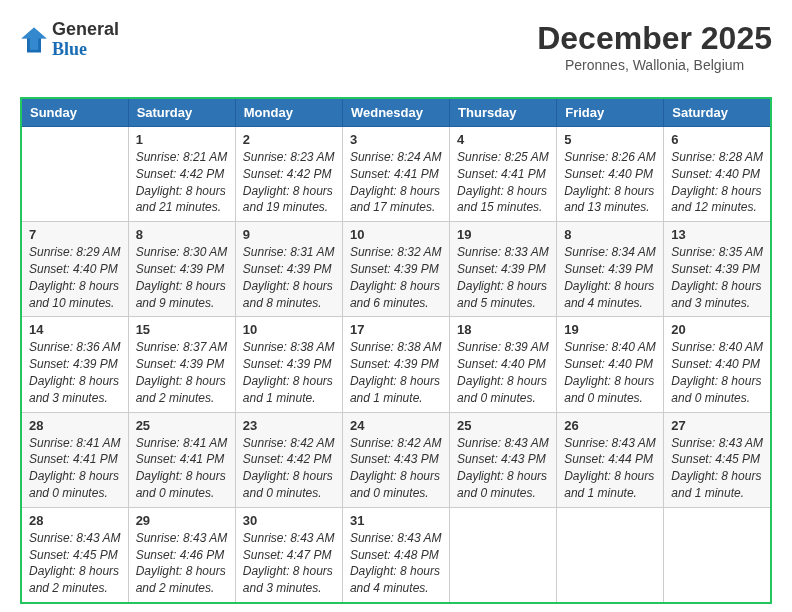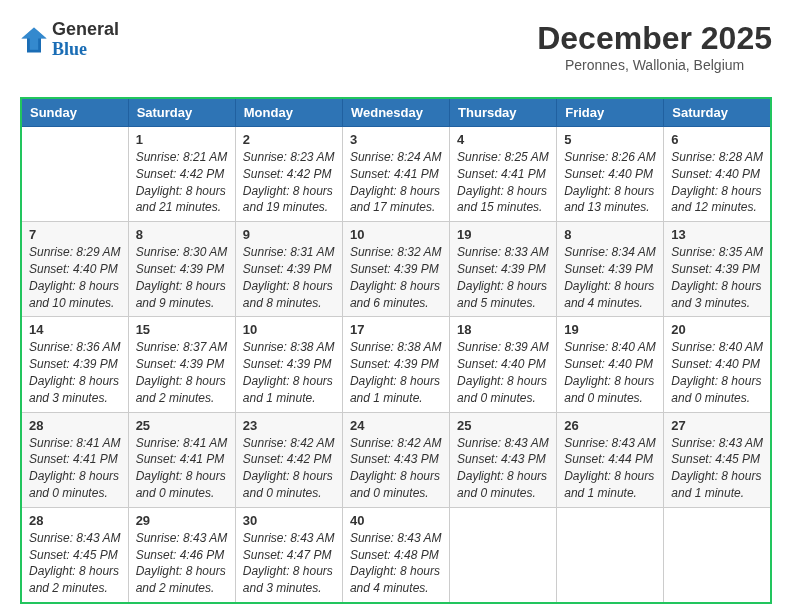--- a/index.html
+++ b/index.html
@@ -244,21 +244,21 @@
         </td>
         <td>
           <span class="day-number">29</span>
           <div class="day-info">Sunrise: 8:43 AM<br>Sunset: 4:46 PM<br>Daylight: 8 hours<br>and 2 minutes.</div>
         </td>
         <td>
           <span class="day-number">30</span>
           <div class="day-info">Sunrise: 8:43 AM<br>Sunset: 4:47 PM<br>Daylight: 8 hours<br>and 3 minutes.</div>
         </td>
         <td>
-          <span class="day-number">40</span>
+          <span class="day-number">31</span>
           <div class="day-info">Sunrise: 8:43 AM<br>Sunset: 4:48 PM<br>Daylight: 8 hours<br>and 4 minutes.</div>
         </td>
         <td class="empty-cell"></td>
         <td class="empty-cell"></td>
         <td class="empty-cell"></td>
       </tr>
     </tbody>
 </table>
 
 </body></html>

